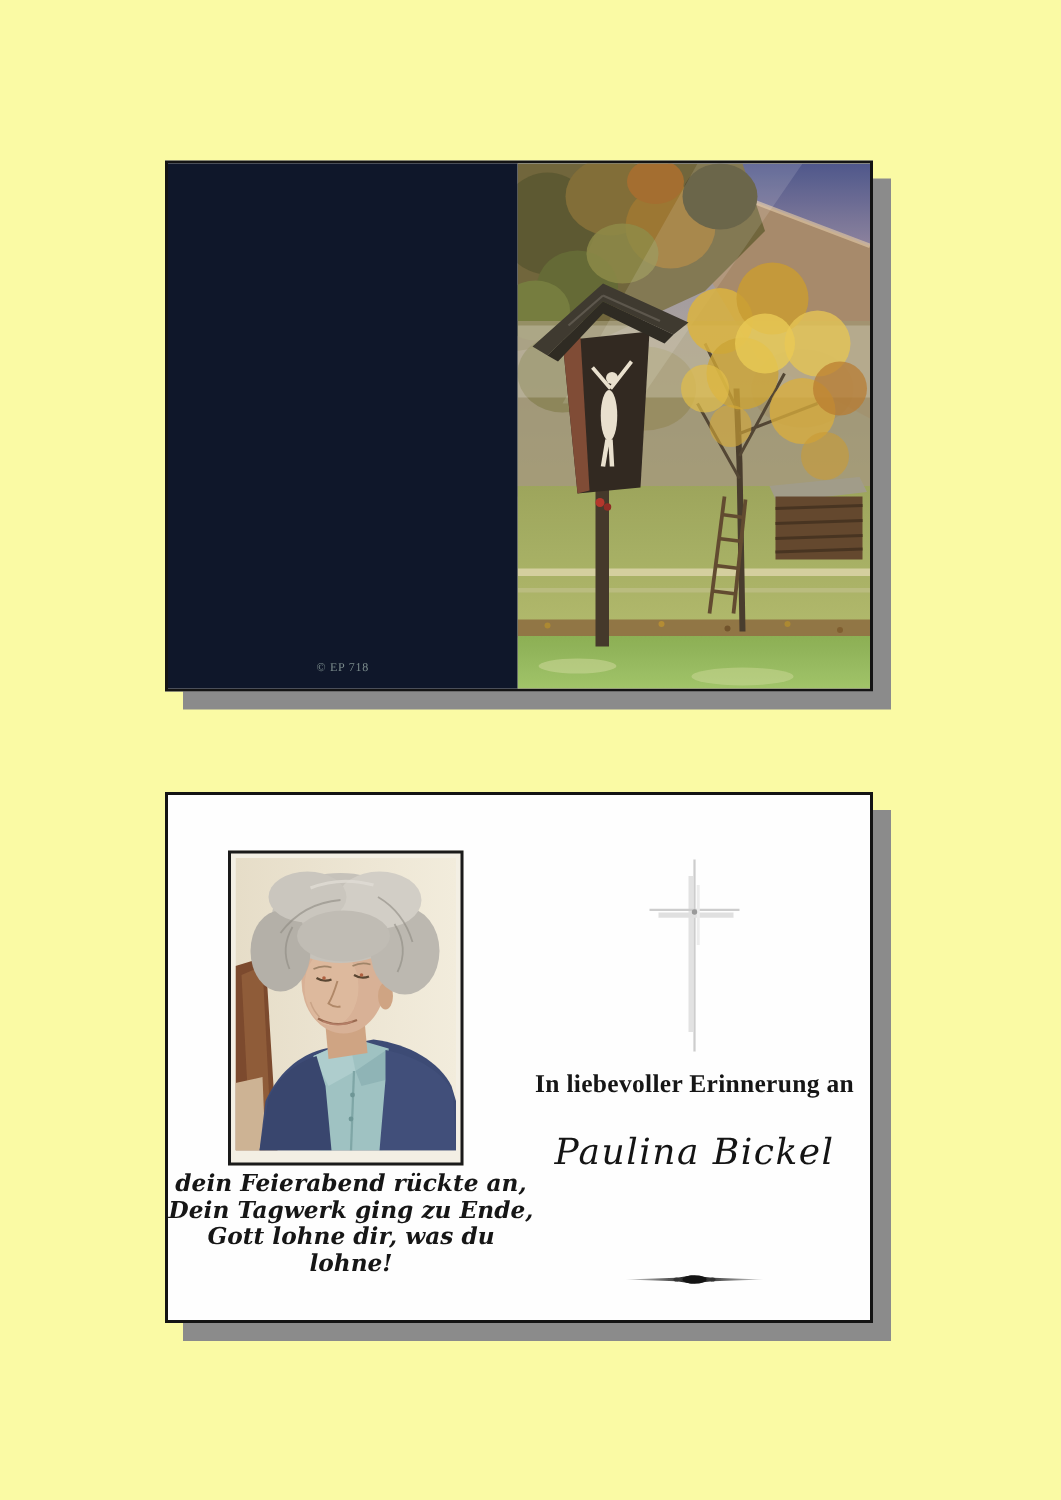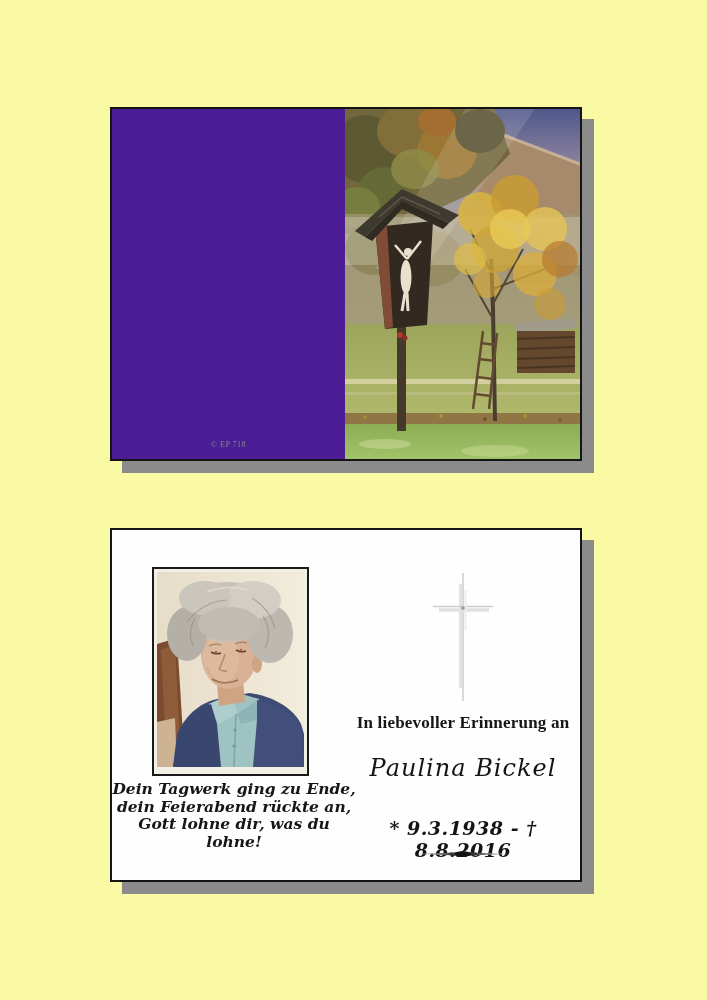--- a/index.html
+++ b/index.html
@@ -10,21 +10,21 @@
     position:relative;overflow:hidden;
   }
   .card{
     position:absolute;left:110px;width:472px;height:354px;
     background:#fefefe;border:2px solid #141414;box-sizing:border-box;
     box-shadow:12px 12px 0 0 #8b8b8b;
   }
   #card-front{top:107px;}
   #card-inside{top:528px;}
   .front-inner{display:flex;width:100%;height:100%;position:relative;}
-  .front-left{width:233px;height:100%;position:relative;background:#4c1d95;}
+  .front-left{width:233px;height:100%;position:relative;background:#0f172a;}
   .front-photo{width:235px;height:100%;overflow:hidden;background:#9a9a7a;}
   .copyright{
     position:absolute;bottom:10px;left:0;width:233px;text-align:center;
     font-size:8px;color:#7b8c8c;letter-spacing:.5px;
     font-family:"Liberation Serif",serif;
   }
   
   .inside-inner{position:relative;width:100%;height:100%;}
   .portrait-frame{
     position:absolute;left:40px;top:37px;
@@ -243,39 +243,38 @@
         <circle cx="59" cy="80" r="1.2" fill="#b06040"></circle>
         <circle cx="84" cy="78" r="1.2" fill="#b06040"></circle>
         <path d="M68,82 Q65,92 62,97 Q66,100 70,99" stroke="#b08868" stroke-width="1.3" fill="none"></path>
         <path d="M55,107 Q67,114 81,108" stroke="#9a6a50" stroke-width="1.6" fill="none"></path>
         <path d="M58,109 Q68,113 78,109" stroke="#c08870" stroke-width="1" fill="none" opacity=".7"></path>
         <path d="M50,96 Q52,102 56,106" stroke="#c09a7e" stroke-width="1" fill="none" opacity=".7"></path>
       </svg>
     </div>
 
     <div class="poem">
+      <div>dein Feierabend rückte an,</div>
       <div>Dein Tagwerk ging zu Ende,</div>
-      <div>dein Feierabend rückte an,</div>
       <div>Gott lohne dir, was du lohne!</div>
     </div>
 
     <div class="right-col">
       <div class="cross-wrap">
         <svg width="64" height="136" viewBox="0 0 64 136">
           <line x1="29.5" y1="14" x2="29.5" y2="118" stroke="#e2e2e2" stroke-width="3"></line>
           <line x1="32" y1="3" x2="32" y2="131" stroke="#cdcdcd" stroke-width="1.5"></line>
           <line x1="8" y1="40" x2="58" y2="40" stroke="#e0e0e0" stroke-width="3.5"></line>
           <line x1="2" y1="36.5" x2="62" y2="36.5" stroke="#cdcdcd" stroke-width="1.5"></line>
           <line x1="34.5" y1="20" x2="34.5" y2="60" stroke="#ececec" stroke-width="2"></line>
           <circle cx="32" cy="38" r="1.8" fill="#9a9a9a"></circle>
         </svg>
       </div>
       <div class="memorial-line">In liebevoller Erinnerung an</div>
       <div class="deceased-name">Paulina Bickel</div>
-      <div class="life-dates">* 9.3.1938 - † 8.8.2016</div>
       <div class="divider-wrap">
         <svg width="92" height="12" viewBox="0 0 92 12">
           <defs>
             <linearGradient id="divg" x1="0" y1="0" x2="1" y2="0">
               <stop offset="0" stop-color="#d8d8d8"></stop>
                 <stop offset=".45" stop-color="#222"></stop>
               <stop offset=".55" stop-color="#222"></stop>
                 <stop offset="1" stop-color="#d8d8d8"></stop>
             </linearGradient>
           </defs>

